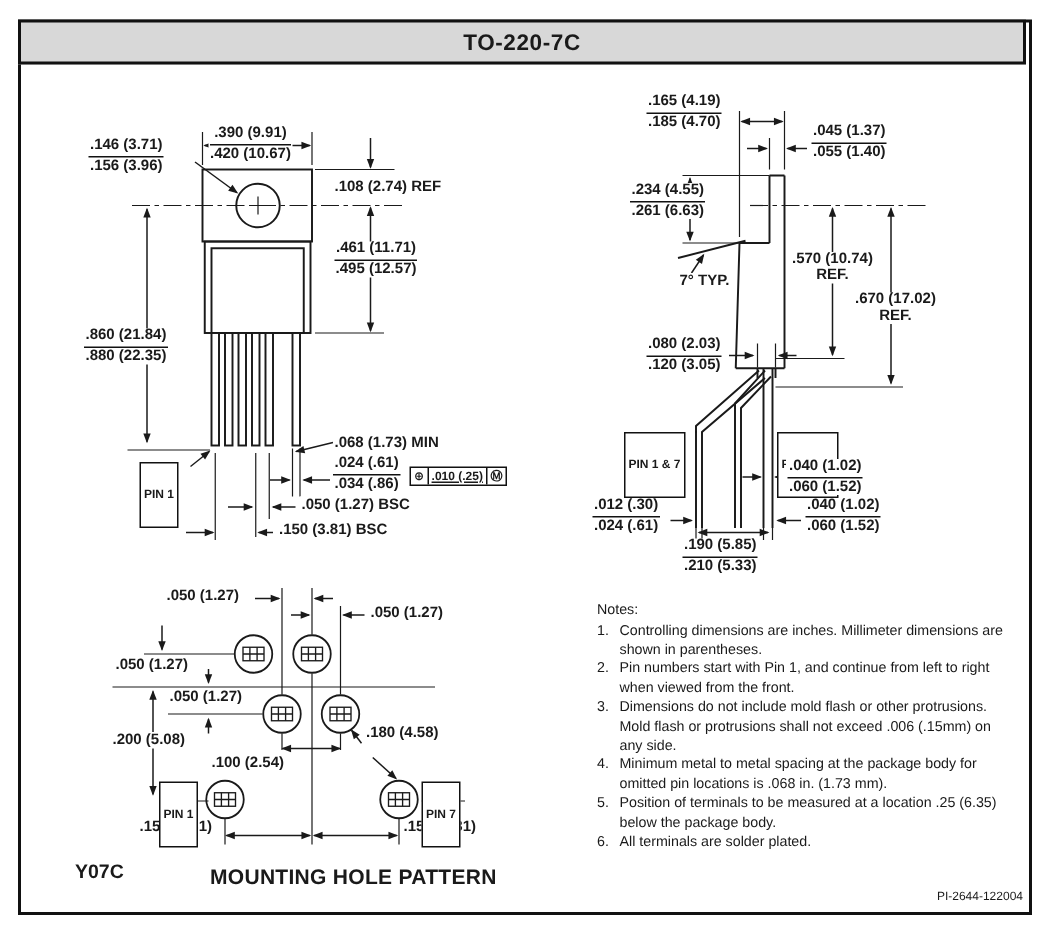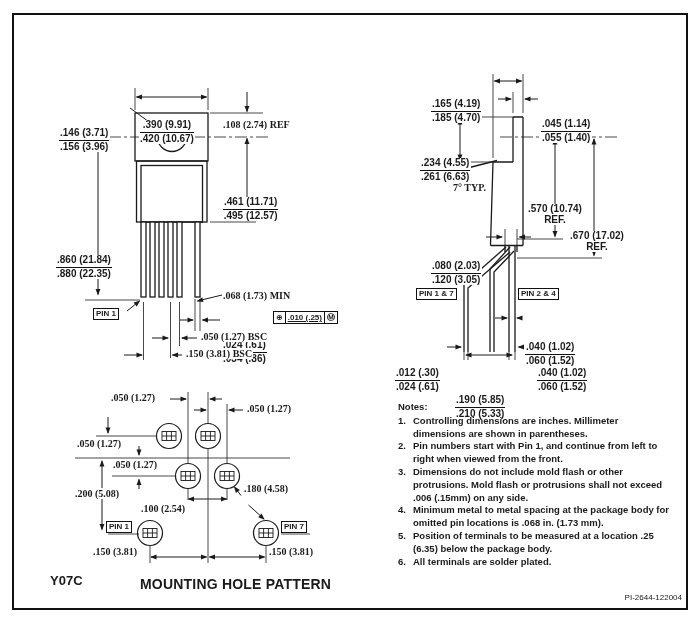--- a/index.html
+++ b/index.html
@@ -4,47 +4,48 @@
 <style>
   html,body{margin:0;padding:0;background:#fff;}
   .page{position:relative;width:700px;height:618px;background:#fff;overflow:hidden;
         font-family:"Liberation Sans","DejaVu Sans",sans-serif;color:#1a1a1a;}
   .frame{position:absolute;left:12px;top:13px;width:672px;height:593px;border:2px solid #111;}
   .titlebar{position:absolute;left:12px;top:13px;width:672px;height:30px;background:#d8d8d8;
             border:2px solid #111;box-sizing:border-box;text-align:center;line-height:27px;
             font-weight:bold;font-size:15px;letter-spacing:.4px;}
   svg.art{position:absolute;left:0;top:0;}
   .dim{position:absolute;font-weight:bold;font-size:10px;line-height:11px;background:#fff;
-       white-space:nowrap;padding:0 1px;font-family:Liberation Serif, serif;}
+       white-space:nowrap;padding:0 1px;}
   .stk{position:absolute;text-align:center;font-weight:bold;font-size:10px;line-height:10.5px;
-       background:#fff;padding:0 1px;white-space:nowrap;margin-top:36px;}
+       background:#fff;padding:0 1px;white-space:nowrap;}
   .stk span{display:block;}
   .stk.frac span:first-child{border-bottom:1.3px solid #111;padding:0 1px 1px 1px;margin-bottom:1px;}
   .pbox{position:absolute;border:1.1px solid #111;background:#fff;font-size:8px;font-weight:bold;
-        line-height:10px;padding:0 2px;white-space:nowrap;}
+        line-height:10px;padding:16px 2px;white-space:nowrap;}
   .fcf{position:absolute;display:inline-flex;border:1.2px solid #111;background:#fff;
        font-size:8px;font-weight:bold;}
   .fcf span{padding:0 2px;line-height:11px;display:block;}
   .fcf span + span{border-left:1.2px solid #111;}
   .fcf .val{text-decoration:underline;}
-  .notes{position:absolute;left:398px;top:401px;width:272px;font-size:9.5px;font-weight:bold;
+  .notes{position:absolute;left:398px;top:401px;width:272px;font-size:9.5px;font-weight:normal;
          line-height:12.8px;}
   .notes-h{margin-bottom:1px;}
   .note{display:flex;}
   .note .nn{width:15px;flex:none;}
   .note .nt{flex:1;}
   .caption{position:absolute;font-weight:bold;font-size:14px;letter-spacing:.2px;}
   .code{position:absolute;font-weight:bold;font-size:13px;}
   .docnum{position:absolute;right:18px;top:593px;font-size:8px;}
 </style>
 </head>
 <body>
 
 <div class="page">
   <div class="frame"></div>
+  <div class="titlebar">TO-220-7C</div>
 
   <svg class="art" width="700" height="618" viewBox="0 0 700 618">
     <defs>
       <marker id="ar" viewBox="0 0 10 10" refX="8.5" refY="5" markerWidth="8" markerHeight="6.5" orient="auto-start-reverse">
         <path d="M0,1.2L10,5L0,8.8z" fill="#1a1a1a"></path>
       </marker>
     </defs>
 
     <g stroke="#1a1a1a" fill="none">
       <g stroke-width="1.3">
@@ -189,21 +190,21 @@
     <span>Ⓜ</span>
   </div>
   <div class="dim" style="left:200px;top:331px">.050 (1.27) BSC</div>
   <div class="dim" style="left:185px;top:348px">.150 (3.81) BSC</div>
 
   <div class="stk frac" style="left:430px;top:63px">
     <span>.165 (4.19)</span>
     <span>.185 (4.70)</span>
   </div>
   <div class="stk frac" style="left:540px;top:83px">
-    <span>.045 (1.14)</span>
+    <span>.045 (1.37)</span>
     <span>.055 (1.40)</span>
   </div>
   <div class="stk frac" style="left:419px;top:122px">
     <span>.234 (4.55)</span>
     <span>.261 (6.63)</span>
   </div>
   <div class="dim" style="left:452px;top:182px">7° TYP.</div>
   <div class="stk" style="left:527px;top:168px">
     <span>.570 (10.74)</span>
     <span>REF.</span>

